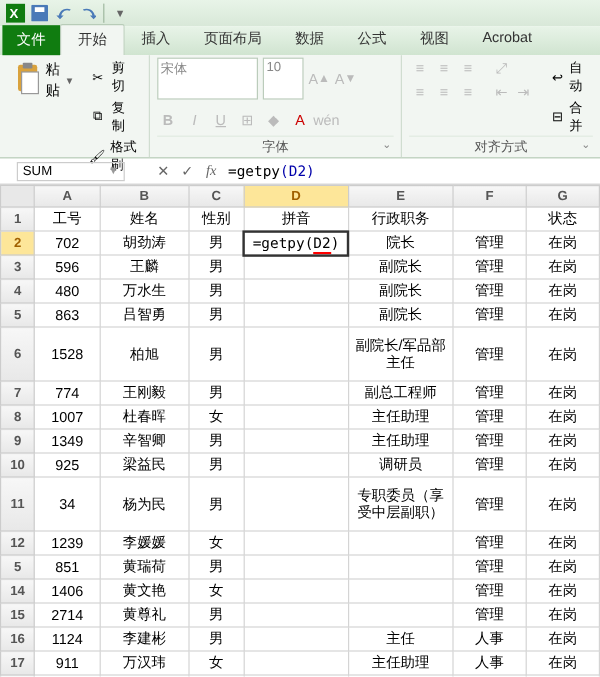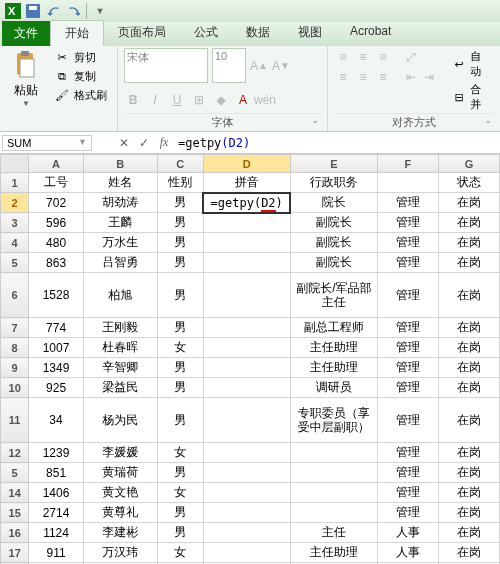--- a/index.html
+++ b/index.html
@@ -15,35 +15,35 @@
 .filetab { background:#107c10; color:#fff; padding:4px 12px; font-size:12px; cursor:pointer; }
 .tab { padding:4px 14px; font-size:12px; color:#333; cursor:pointer; }
 .tab.active { background:#f2f6f2; border:1px solid #b8ccb8; border-bottom:none; border-radius:2px 2px 0 0;font-family:Liberation Mono, monospace; }
 
 
 .ribbon { height:86px; background:#f2f6f2; border-bottom:1px solid #b8ccb8; display:flex; }
 .group { border-right:1px solid #d0ddd0; padding:2px 6px 0 6px; display:flex; flex-direction:column; }
 .group-body { flex:1; display:flex; align-items:flex-start; gap:4px; }
 .group-label { text-align:center; font-size:11px; color:#555; padding:1px 0; border-top:1px solid #e0eae0; position:relative; }
 .group-label::after { content:"⌄"; position:absolute; right:2px; font-size:9px; color:#888; }
-.bigbtn { display:flex; flex-direction:column; align-items:center; padding:2px 4px; cursor:pointer; border-radius:3px; }
+.bigbtn { display:flex; align-items:center; padding:2px 4px; cursor:pointer; border-radius:3px; }
 .bigbtn-icon { width:32px; height:32px; display:flex; align-items:center; justify-content:center; }
 .smallbtns { display:flex; flex-direction:column; gap:1px; }
 .smallbtn { display:flex; align-items:center; gap:4px; padding:1px 4px; cursor:pointer; font-size:11px; border-radius:2px; }
 .sb-icon { width:16px; height:16px; display:flex; align-items:center; justify-content:center; }
 .font-row { display:flex; gap:4px; align-items:center; margin-bottom:4px; }
 .font-sel { border:1px solid #bbccbb; background:#fff; padding:1px 2px; font-size:11px; color:#888; height:35px; }
 .font-sel.name { width:84px; }
 .font-sel.size { width:34px; }
 .ctrl { width:18px; height:18px; border:1px solid transparent; display:flex; align-items:center; justify-content:center; cursor:pointer; font-size:12px; color:#666; }
 .ctrl.dis { color:#bbb; }
 .align-grid { display:grid; grid-template-columns:repeat(3,18px); grid-template-rows:18px 18px; gap:2px; margin-right:6px; }
 
 
-.fbar { height:22px; display:flex; align-items:center; border-bottom:1px solid #ccc; padding:0 2px; }
+.fbar { height:22px; display:flex; align-items:center; border-bottom:1px solid #ccc; padding:0 14px; }
 .namebox { width:90px; border:1px solid #ccc; padding:1px 4px; font-size:11px; display:flex; justify-content:space-between; }
 .fbtn { width:20px; height:18px; display:flex; align-items:center; justify-content:center; color:#666; cursor:pointer; }
 .fx { font-style:italic; font-family:serif; font-size:12px; }
 .finput { flex:1; padding:1px 4px; font-size:12px; font-family:Consolas,monospace; }
 .finput .paren { color:#00a; }
 .finput .arg { color:#00a; }
 
 
 .grid-wrap { height:410px; overflow:hidden; position:relative; }
 table.grid { border-collapse:collapse; width:100%; table-layout:fixed; }
@@ -83,23 +83,24 @@
       </svg>
     </div>
   <div class="qat-sep"></div>
   <div class="tb-btn" style="font-size:9px;color:#666">▼</div>
 </div>
 
 <div class="ribtabs">
   <div class="filetab">文件</div>
   <div id="tabs-container" style="display: flex;">
       <div class="tab active">开始</div>
+      <div class="tab">插入</div>
       <div class="tab">页面布局</div>
+      <div class="tab">数据</div>
       <div class="tab">公式</div>
-      <div class="tab">数据</div>
       <div class="tab">视图</div>
       <div class="tab">Acrobat</div>
     </div>
 </div>
 
 <div class="ribbon">
 
   <div class="group">
     <div class="group-body">
       <div class="bigbtn">

